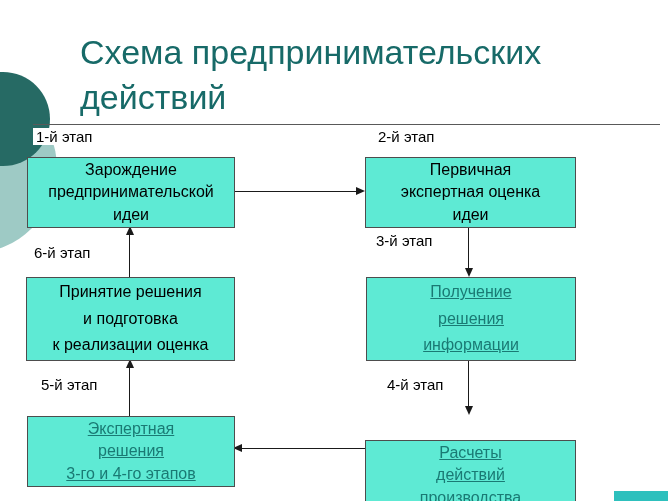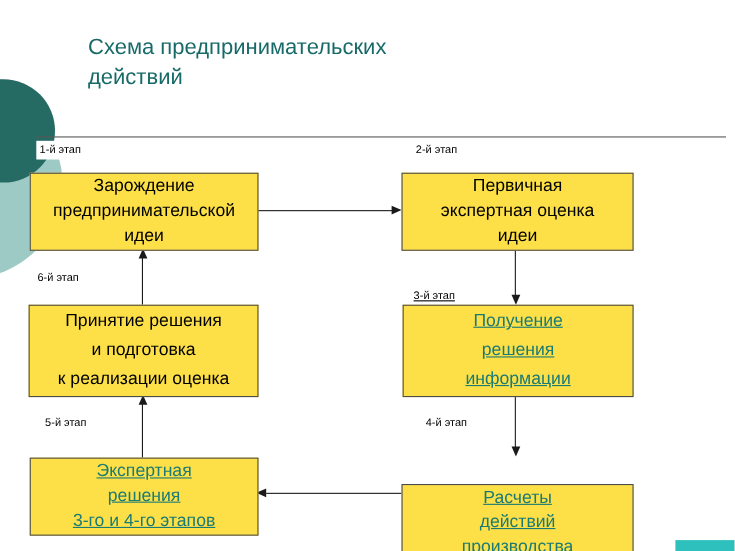--- a/index.html
+++ b/index.html
@@ -8,38 +8,38 @@
     overflow:hidden;font-family:"Liberation Sans",sans-serif;color:#000;
   }
   
   .circle{position:absolute;border-radius:50%;}
   .circle-light{left:-113px;top:83px;width:170px;height:170px;background:#9ecac5;}
   .circle-dark{left:-44px;top:72px;width:94px;height:94px;background:#266a64;}
   .accent-bar{position:absolute;left:614px;top:491px;width:54px;height:10px;background:#2ec0bd;}
   
   .title{
     position:absolute;left:80px;top:30px;width:560px;
-    font-size:20px;line-height:1.33;color:#176a68;
+    font-size:34px;line-height:1.33;color:#176a68;
   }
   .title .tline{display:block;}
   .title-rule{position:absolute;left:33px;top:124px;width:627px;height:1px;background:#595959;}
   
   .stage{
-    position:absolute;font-size:10px;line-height:17px;color:#000;
+    position:absolute;font-size:15px;line-height:17px;color:#000;
     background:#fff;padding:0 3px;white-space:nowrap;
   }
   .stage-1{left:33px;top:128px;}
   .stage-2{left:375px;top:128px;}
-  .stage-3{left:373px;top:261px;text-decoration:underline;}
+  .stage-3{left:373px;top:232px;}
   .stage-6{left:31px;top:244px;}
   .stage-4{left:384px;top:376px;}
   .stage-5{left:38px;top:376px;}
   
   .fbox{
-    position:absolute;border:1px solid #4d4d4d;background:#fde047;
+    position:absolute;border:1px solid #4d4d4d;background:#5eead4;
     display:flex;flex-direction:column;justify-content:center;align-items:center;
     text-align:center;font-size:16px;line-height:1.4;z-index:2;
   }
   .fbox .line{display:block;white-space:nowrap;}
   .fbox-tall .line{line-height:1.65;}
   .fbox-link .line{color:#1a7a74;text-decoration:underline;cursor:pointer;}
   .box-1{left:27px;top:157px;width:206px;height:69px;}
   .box-2{left:365px;top:157px;width:209px;height:69px;}
   .box-3{left:366px;top:277px;width:208px;height:82px;}
   .box-4{left:365px;top:440px;width:209px;height:69px;}

